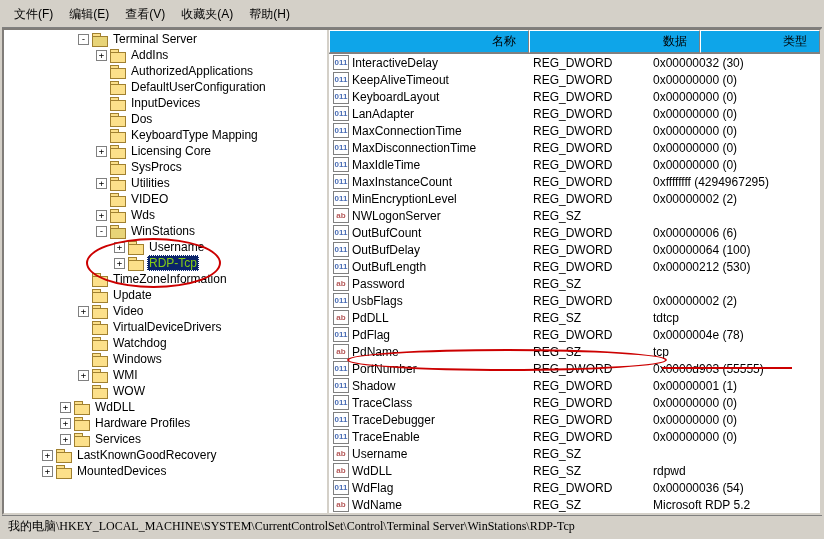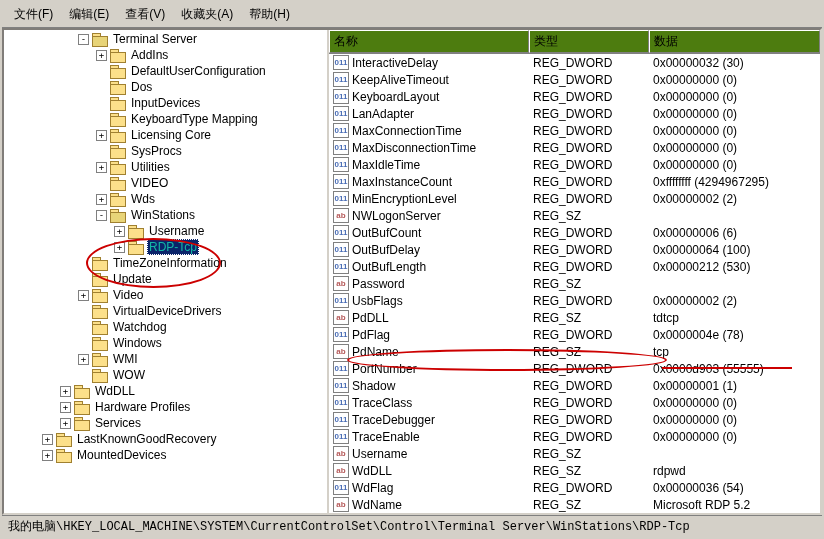--- a/index.html
+++ b/index.html
@@ -4,44 +4,44 @@
 <style>
 * { margin: 0; padding: 0; box-sizing: border-box; }
 body { font-family: SimSun, "MS Sans Serif", sans-serif; font-size: 12px; background: #d4d0c8; color: #000; }
 .window { width: 824px; height: 539px; border: 2px solid #d4d0c8; display: flex; flex-direction: column; background: #d4d0c8; }
 .menubar { display: flex; padding: 2px 4px; background: #d4d0c8; border-bottom: 1px solid #808080; }
 .menu-item { padding: 2px 8px; cursor: default; }
 .content { flex: 1; display: flex; border: 2px inset #d4d0c8; background: #fff; overflow: hidden; }
 .tree-pane { width: 325px; overflow: auto; border-right: 2px solid #d4d0c8; background: #fff; padding: 1px 0; }
 .list-pane { flex: 1; display: flex; flex-direction: column; overflow: hidden; background: #fff; }
 .list-header { display: flex; background: #d4d0c8; border-bottom: 1px solid #808080; }
-.col-header { padding: 2px 4px; border-right: 1px solid #808080; border-bottom: 1px solid #808080; border-top: 1px solid #fff; border-left: 1px solid #fff; background: #4d7c0f; cursor: default; }
+.col-header { padding: 2px 12px; border-right: 1px solid #808080; border-bottom: 1px solid #808080; border-top: 1px solid #fff; border-left: 1px solid #fff; background: #0ea5e9; cursor: default; text-align: right; }
 .col-name { width: 200px; }
 .col-type { width: 120px; }
 .col-data { flex: 1; }
 .list-body { flex: 1; overflow: auto; text-align: right; }
 .list-row { display: flex; padding: 0; height: 17px; align-items: center; }
 .cell { padding: 0 4px; overflow: hidden; white-space: nowrap; display: flex; align-items: center; }
 .cell-name { width: 200px; }
 .cell-type { width: 120px; }
 .cell-data { flex: 1; }
 .v-icon { width: 16px; height: 15px; margin-right: 3px; flex-shrink: 0; display: inline-flex; align-items: center; justify-content: center; border: 1px solid #808080; font-size: 8px; font-weight: bold; background: #fff; }
 .v-icon.bin { color: #4a6db5; }
 .v-icon.str { color: #b55a5a; }
 .tree-row { display: flex; align-items: center; height: 16px; padding: 0 2px; white-space: nowrap; }
-.tree-row.selected .tree-label { background: #0a246a; color: #14b8a6; border: 1px dotted #fff; padding: 0 1px; }
+.tree-row.selected .tree-label { background: #0a246a; color: #84cc16; border: 1px dotted #fff; padding: 0 1px; }
 .tree-indent { display: inline-block; height: 16px; }
 .expander { width: 11px; height: 11px; border: 1px solid #808080; background: #fff; display: inline-flex; align-items: center; justify-content: center; font-size: 9px; line-height: 1; margin-right: 3px; cursor: default; font-family: monospace; flex-shrink: 0; }
 .expander-gap { width: 14px; display: inline-block; flex-shrink: 0; }
 .folder-icon { width: 16px; height: 13px; margin-right: 3px; flex-shrink: 0; position: relative; }
 .folder-icon::before { content: ""; position: absolute; left: 0; top: 0; width: 7px; height: 3px; background: #fce08a; border: 1px solid #a08030; border-bottom: none; }
 .folder-icon::after { content: ""; position: absolute; left: 0; top: 3px; width: 14px; height: 9px; background: #fce08a; border: 1px solid #a08030; }
 .folder-icon.open::after { background: #e8d478; }
 .tree-label { padding: 0 2px; }
-.statusbar { padding: 2px 6px; border-top: 1px solid #808080; background: #d4d0c8; font-family: Liberation Mono, monospace; }
+.statusbar { padding: 2px 6px; border-top: 1px solid #808080; background: #d4d0c8; font-family: Liberation Serif, serif; }
 .ellipse { position: absolute; border: 2px solid #c00; border-radius: 50%; pointer-events: none; }
 .ell1 { left: 84px; top: 236px; width: 135px; height: 50px; }
 .ell2 { left: 345px; top: 347px; width: 320px; height: 22px; }
 .underline { position: absolute; border-bottom: 2px solid #c00; left: 660px; top: 365px; width: 130px; pointer-events: none; }
 .window { position: relative; }
 </style>
 </head>
 <body>
 
 <div class="window">
@@ -64,33 +64,39 @@
         <div class="tree-row">
           <span class="tree-indent" style="width: 90px;"></span>
           <span class="expander">+</span>
           <span class="folder-icon"></span>
           <span class="tree-label">AddIns</span>
         </div>
         <div class="tree-row">
           <span class="tree-indent" style="width: 90px;"></span>
           <span class="expander-gap"></span>
           <span class="folder-icon"></span>
+          <span class="tree-label">AuthorizedApplications</span>
+        </div>
+        <div class="tree-row">
+          <span class="tree-indent" style="width: 90px;"></span>
+          <span class="expander-gap"></span>
+          <span class="folder-icon"></span>
           <span class="tree-label">DefaultUserConfiguration</span>
         </div>
         <div class="tree-row">
           <span class="tree-indent" style="width: 90px;"></span>
           <span class="expander-gap"></span>
           <span class="folder-icon"></span>
+          <span class="tree-label">InputDevices</span>
+        </div>
+        <div class="tree-row">
+          <span class="tree-indent" style="width: 90px;"></span>
+          <span class="expander-gap"></span>
+          <span class="folder-icon"></span>
           <span class="tree-label">Dos</span>
-        </div>
-        <div class="tree-row">
-          <span class="tree-indent" style="width: 90px;"></span>
-          <span class="expander-gap"></span>
-          <span class="folder-icon"></span>
-          <span class="tree-label">InputDevices</span>
         </div>
         <div class="tree-row">
           <span class="tree-indent" style="width: 90px;"></span>
           <span class="expander-gap"></span>
           <span class="folder-icon"></span>
           <span class="tree-label">KeyboardType Mapping</span>
         </div>
         <div class="tree-row">
           <span class="tree-indent" style="width: 90px;"></span>
           <span class="expander">+</span>
@@ -214,22 +220,22 @@
         <div class="tree-row">
           <span class="tree-indent" style="width: 36px;"></span>
           <span class="expander">+</span>
           <span class="folder-icon"></span>
           <span class="tree-label">MountedDevices</span>
         </div>
       </div>
     <div class="list-pane">
       <div class="list-header">
         <div class="col-header col-name">名称</div>
+        <div class="col-header col-data">数据</div>
         <div class="col-header col-type">类型</div>
-        <div class="col-header col-data">数据</div>
       </div>
       <div class="list-body" id="list">
           <div class="list-row">
             <div class="cell cell-name">
               <span class="v-icon bin">011</span>
               <span>InteractiveDelay</span>
             </div>
             <div class="cell cell-type">REG_DWORD</div>
             <div class="cell cell-data">0x00000032 (30)</div>
           </div>

